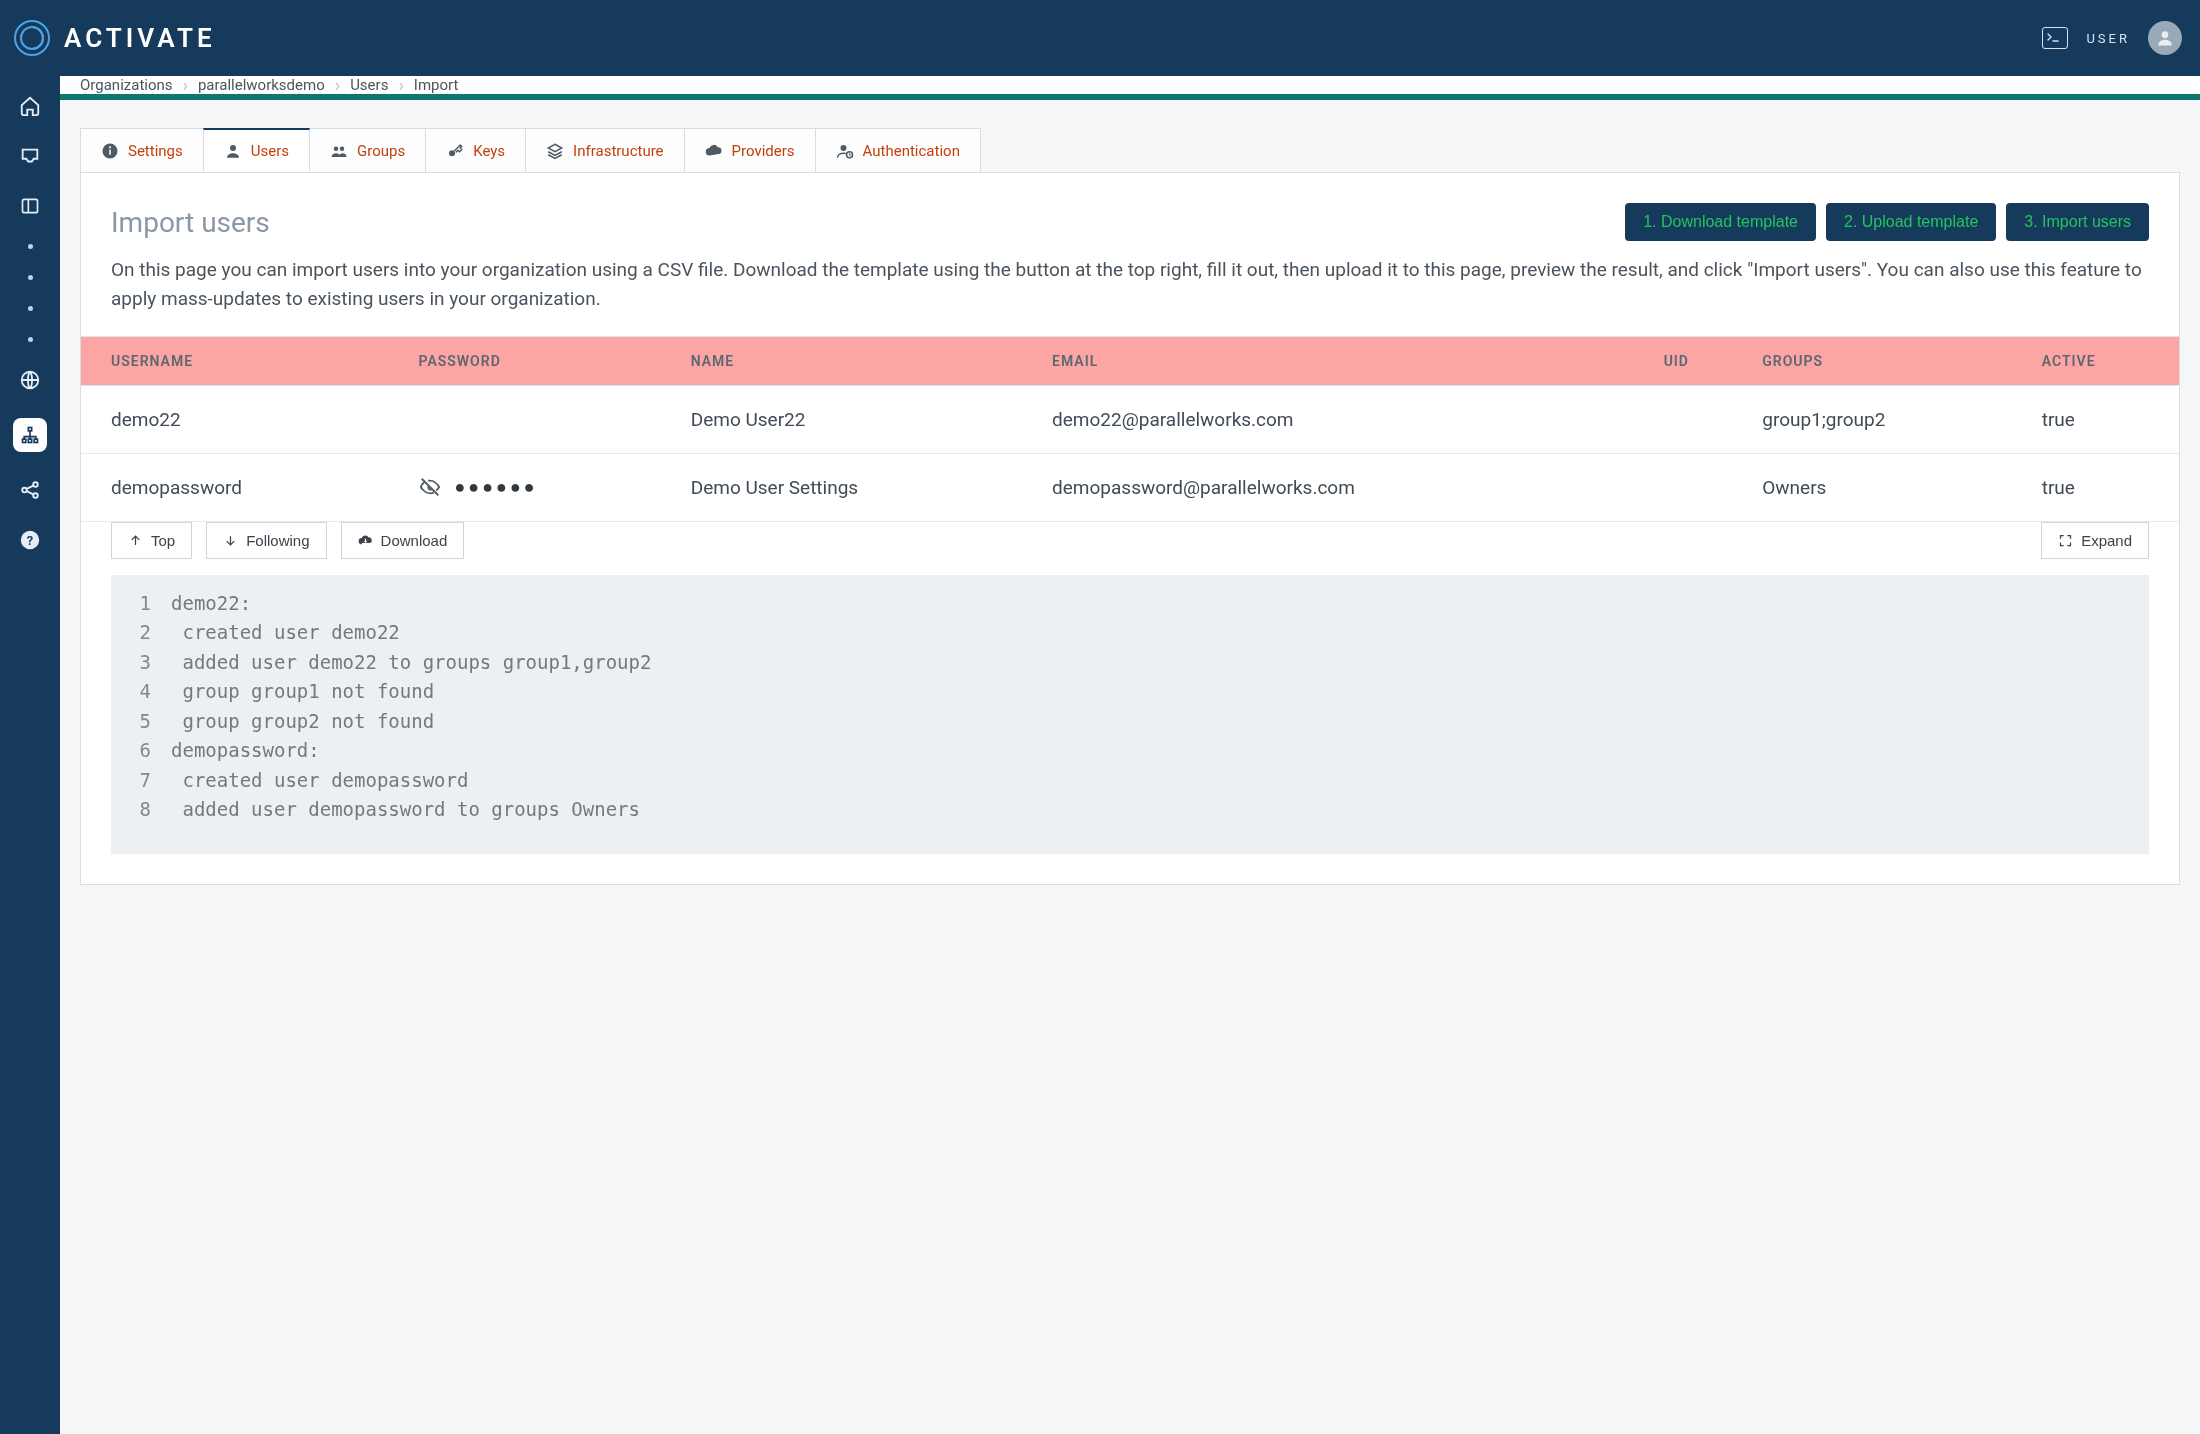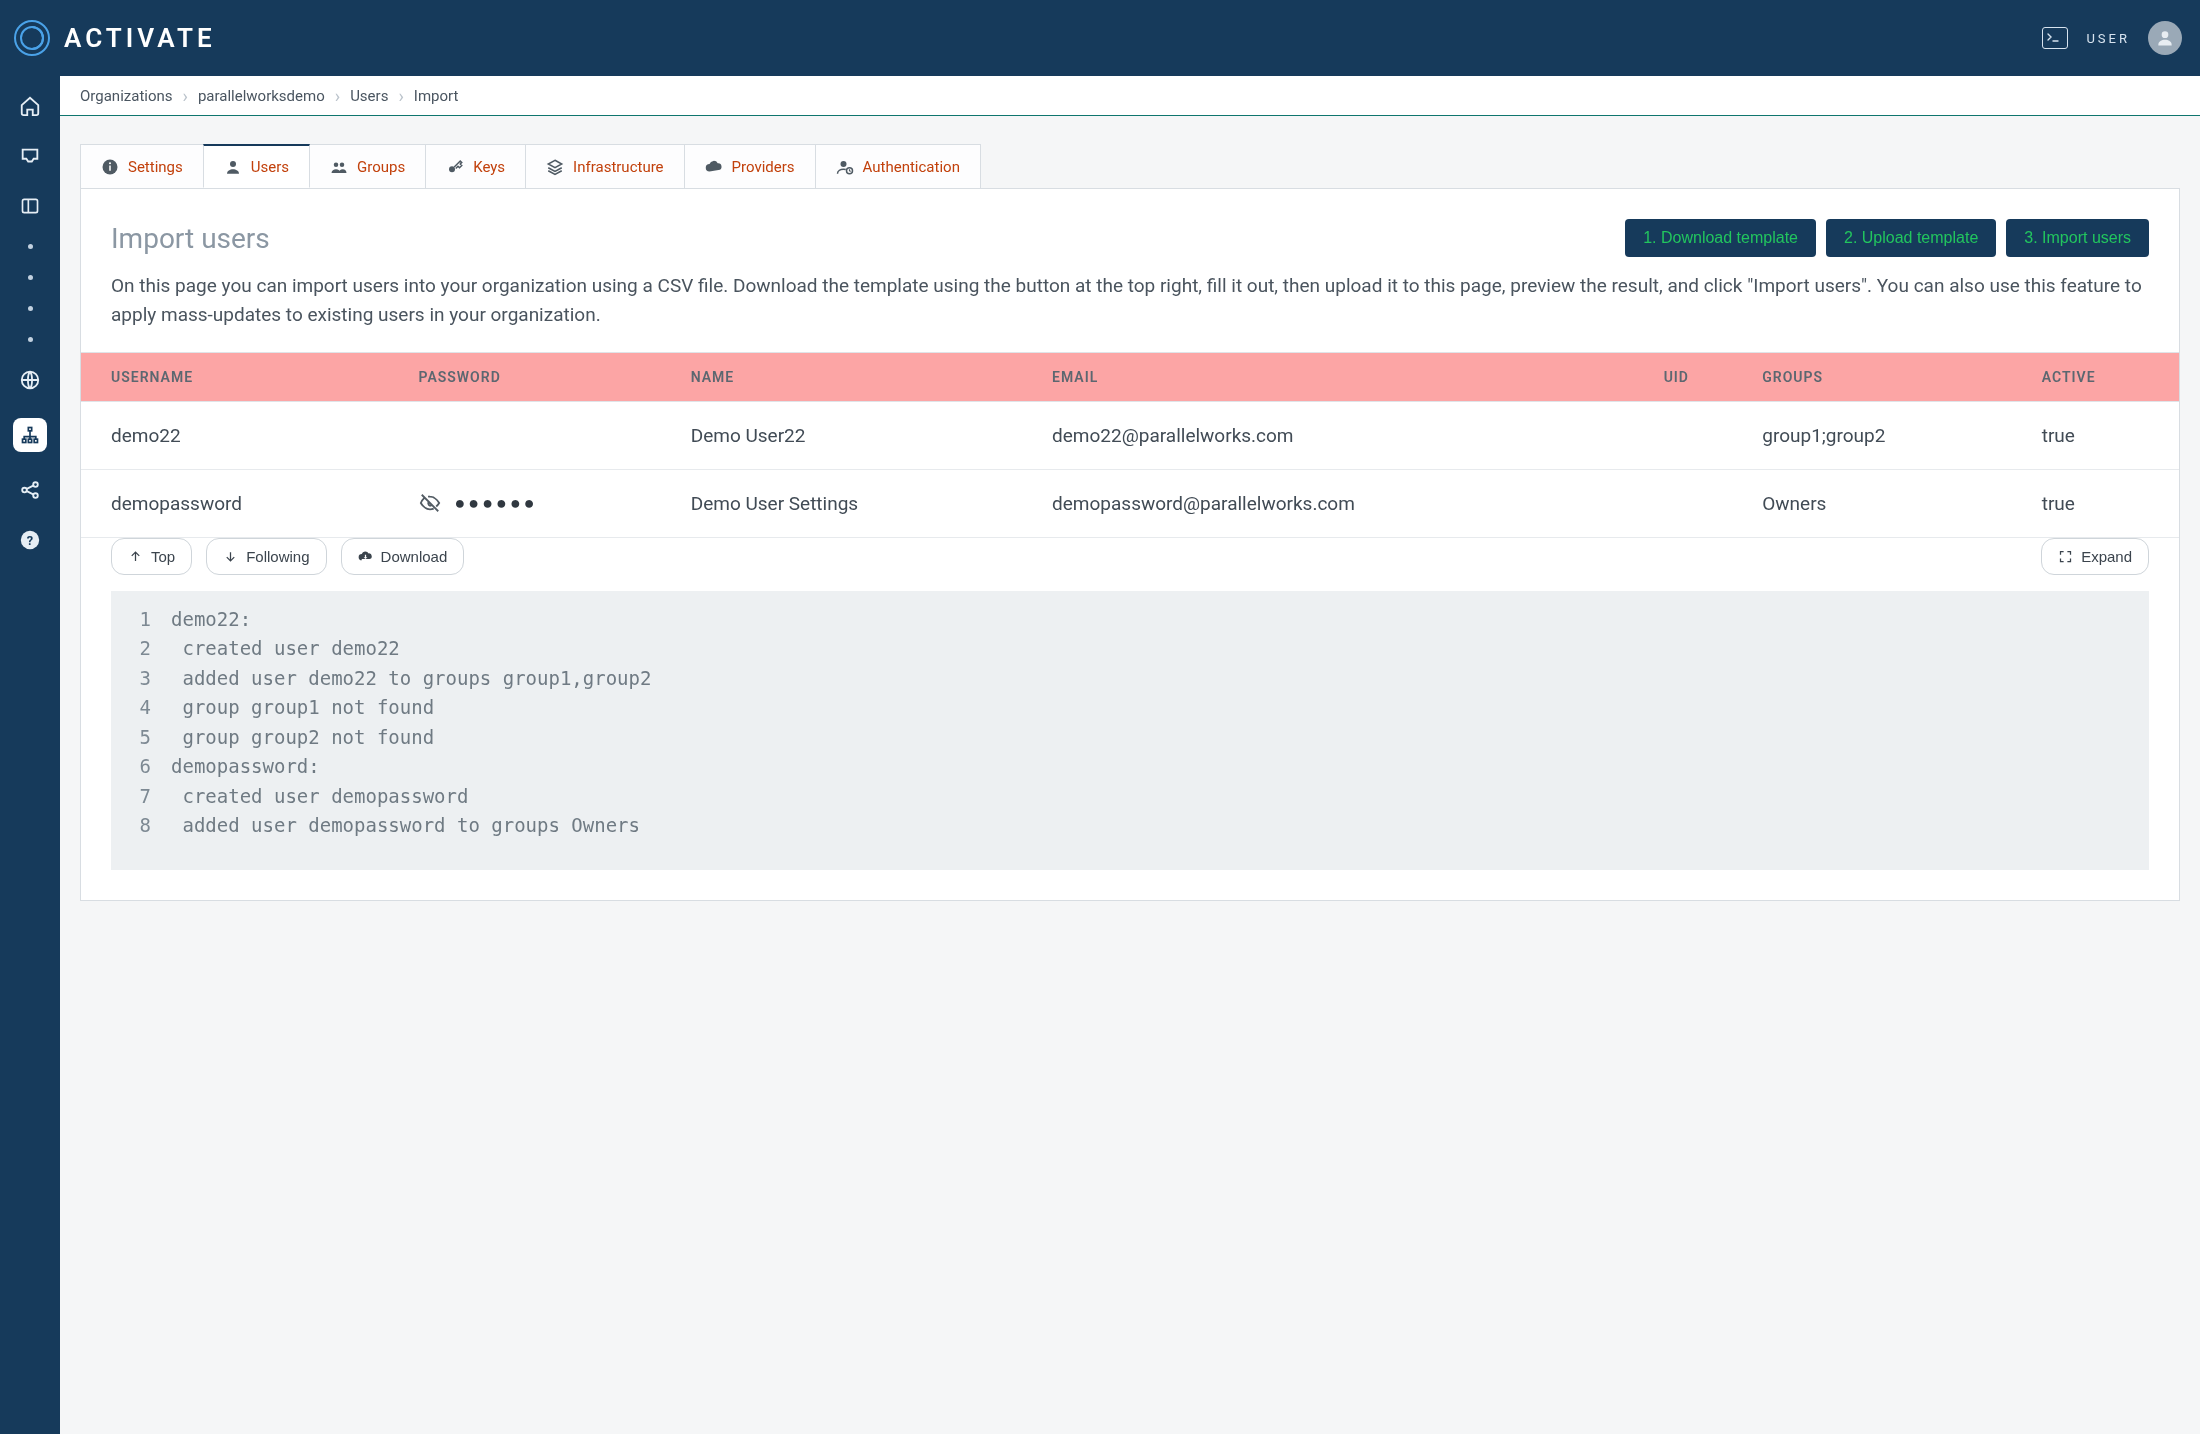--- a/index.html
+++ b/index.html
@@ -27,21 +27,21 @@
   .shell { display:flex; height: calc(100% - 60px); }
   .rail { width:60px; background:#163a5b; display:flex; flex-direction:column; align-items:center; padding-top:18px; gap:26px; }
   .rail .icon { width:24px; height:24px; color:#e6eef5; display:flex; align-items:center; justify-content:center; }
   .rail .dot { width:5px; height:5px; border-radius:50%; background:#c2d1e0; }
   .rail .selected { background:#fff; color:#163a5b; border-radius:8px; padding:6px; width:34px; height:34px; }
 
   
   
   .main { flex:1; background:#f5f6f7; overflow-y:auto; }
 
-  .breadcrumbs { height:40px; background:#fff; display:flex; align-items:center; padding:0 20px; font-size:15px; color:#4a5560; border-bottom:1px solid #0f766e; }
+  .breadcrumbs { height:24px; background:#fff; display:flex; align-items:center; padding:0 20px; font-size:15px; color:#4a5560; border-bottom:6px solid #0f766e; }
   .crumb { display:flex; align-items:center; }
   .crumb-sep { color:#bcc4cc; margin:0 10px; font-size:18px; line-height:1; }
 
   .content { padding: 28px 0 0 0; }
 
   
   .tabs { display:flex; padding-left:20px; }
   .tab { display:flex; align-items:center; gap:9px; height:44px; padding:0 20px; border:1px solid #d8dde2; background:#fff; font-size:15px; color:#c2410c; cursor:pointer; border-bottom:none; margin-right:-1px; }
   .tab.active { border-top:2px solid #163a5b; position:relative; z-index:2; border-bottom:1px solid #fff; }
   .tab:not(.active){ background:#fdfdfe; }
@@ -65,21 +65,21 @@
   table.import tbody td:first-child{ padding-left:30px; }
   .pw-cell { display:flex; align-items:center; gap:14px; }
   .eye-off { width:22px; height:22px; color:#525b63; }
   .dots { letter-spacing:3px; font-size:18px; color:#303840; }
 
   
   .log-title { font-size:24px; color:#8b97a3; padding:26px 30px 16px 30px; font-weight:400; }
 
   .log-toolbar { display:flex; justify-content:space-between; padding:0 30px 16px 30px; }
   .log-left { display:flex; gap:14px; }
-  .log-btn { display:flex; align-items:center; gap:8px; border:1px solid #cfd5da; background:#fff; padding:9px 16px; border-radius:13px; font-size:15px; color:#3b444d; cursor:pointer; }
+  .log-btn { display:flex; align-items:center; gap:8px; border:1px solid #cfd5da; background:#fff; padding:9px 16px; border-radius:0; font-size:15px; color:#3b444d; cursor:pointer; }
   .log-btn svg{ width:15px; height:15px; }
 
   .logbox { background:#edf0f2; margin:0 30px 30px 30px; font-family: ui-monospace, SFMono-Regular, Menlo, Consolas, monospace; font-size:19px; line-height:1.55; color:#6f7a83; padding:14px 20px 30px 20px; }
   .logline { display:flex; }
   .lineno { width:40px; text-align:right; padding-right:20px; color:#7d8993; user-select:none; }
   .linetxt { white-space:pre; }
 
 </style>
 </head>
 <body>

